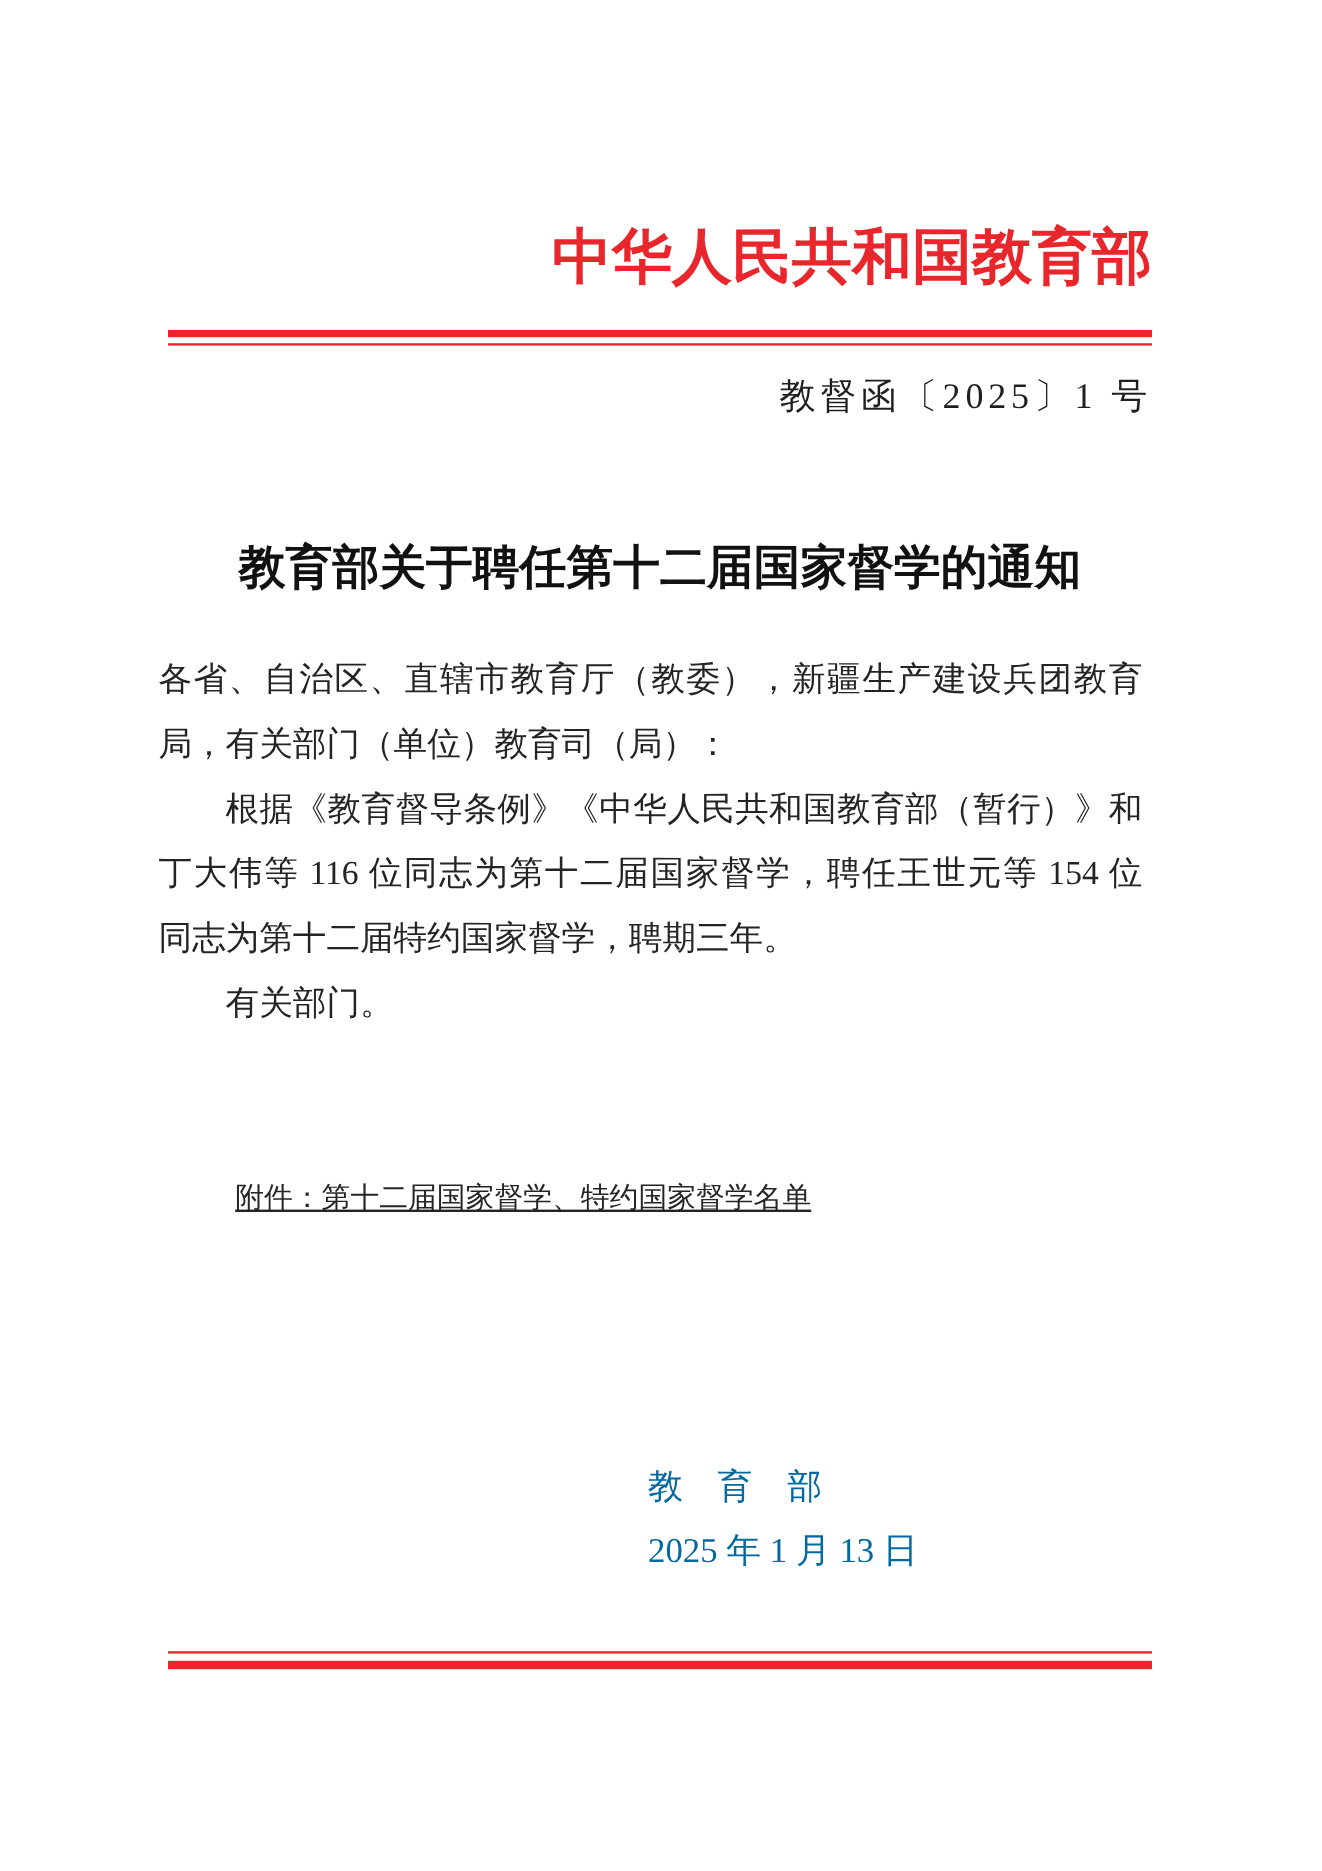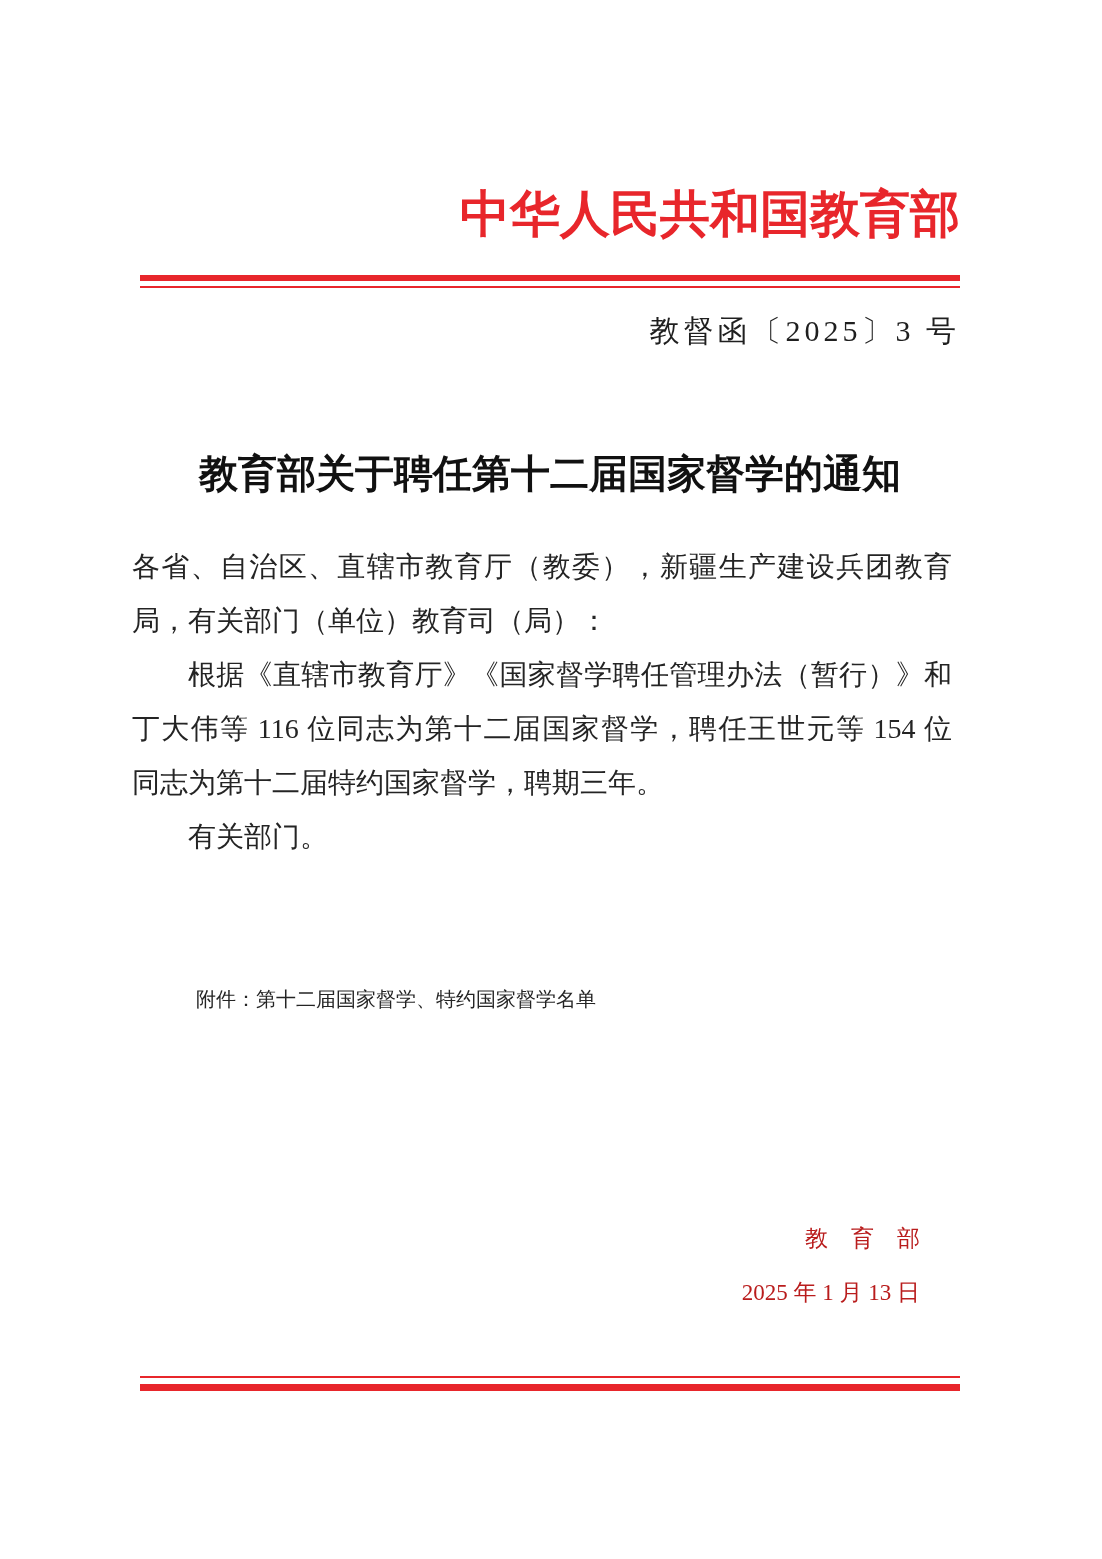--- a/index.html
+++ b/index.html
@@ -63,55 +63,56 @@
     color: #242424;
   }
   .bline { line-height: 54px; height: 54px; overflow: visible; }
   .bline.indent { text-indent: 56px; }
   .bline.full { text-align: justify; text-align-last: justify; }
   .attachment-line {
     position: absolute;
     top: 972px;
     left: 140px;
     width: 820px;
-    font-size: 20px;
+    font-size: 24px;
     line-height: 54px;
     text-indent: 56px;
     color: #242424;
+    text-decoration: underline;
   }
   .signature-block {
     position: absolute;
     top: 1212px;
     left: 540px;
     width: 380px;
-    text-align: right;
-    font-size: 23px;
-    color: #b91c1c;
+    text-align: left;
+    font-size: 29px;
+    color: #0369a1;
   }
   .signature-org { line-height: 54px; white-space: nowrap; }
   .signature-date { line-height: 54px; white-space: nowrap; }
 </style>
 </head>
 <body>
 
 <div class="page">
 
   <div class="org-header">中华人民共和国教育部</div>
 
   <div class="rule rule-top-thick"></div>
   <div class="rule rule-top-thin"></div>
 
-  <div class="doc-number">教督函〔2025〕3 号</div>
+  <div class="doc-number">教督函〔2025〕1 号</div>
 
   <div class="doc-title">教育部关于聘任第十二届国家督学的通知</div>
 
   <div class="body-text">
     <div class="bline full">各省、自治区、直辖市教育厅（教委），新疆生产建设兵团教育</div>
     <div class="bline">局，有关部门（单位）教育司（局）：</div>
-    <div class="bline indent full">根据《直辖市教育厅》《国家督学聘任管理办法（暂行）》和</div>
+    <div class="bline indent full">根据《教育督导条例》《中华人民共和国教育部（暂行）》和</div>
     <div class="bline full">丁大伟等 116 位同志为第十二届国家督学，聘任王世元等 154 位</div>
     <div class="bline">同志为第十二届特约国家督学，聘期三年。</div>
     <div class="bline indent">有关部门。</div>
   </div>
 
   <div class="attachment-line">附件：第十二届国家督学、特约国家督学名单</div>
 
   <div class="signature-block">
     <div class="signature-org">教　育　部</div>
     <div class="signature-date">2025 年 1 月 13 日</div>

